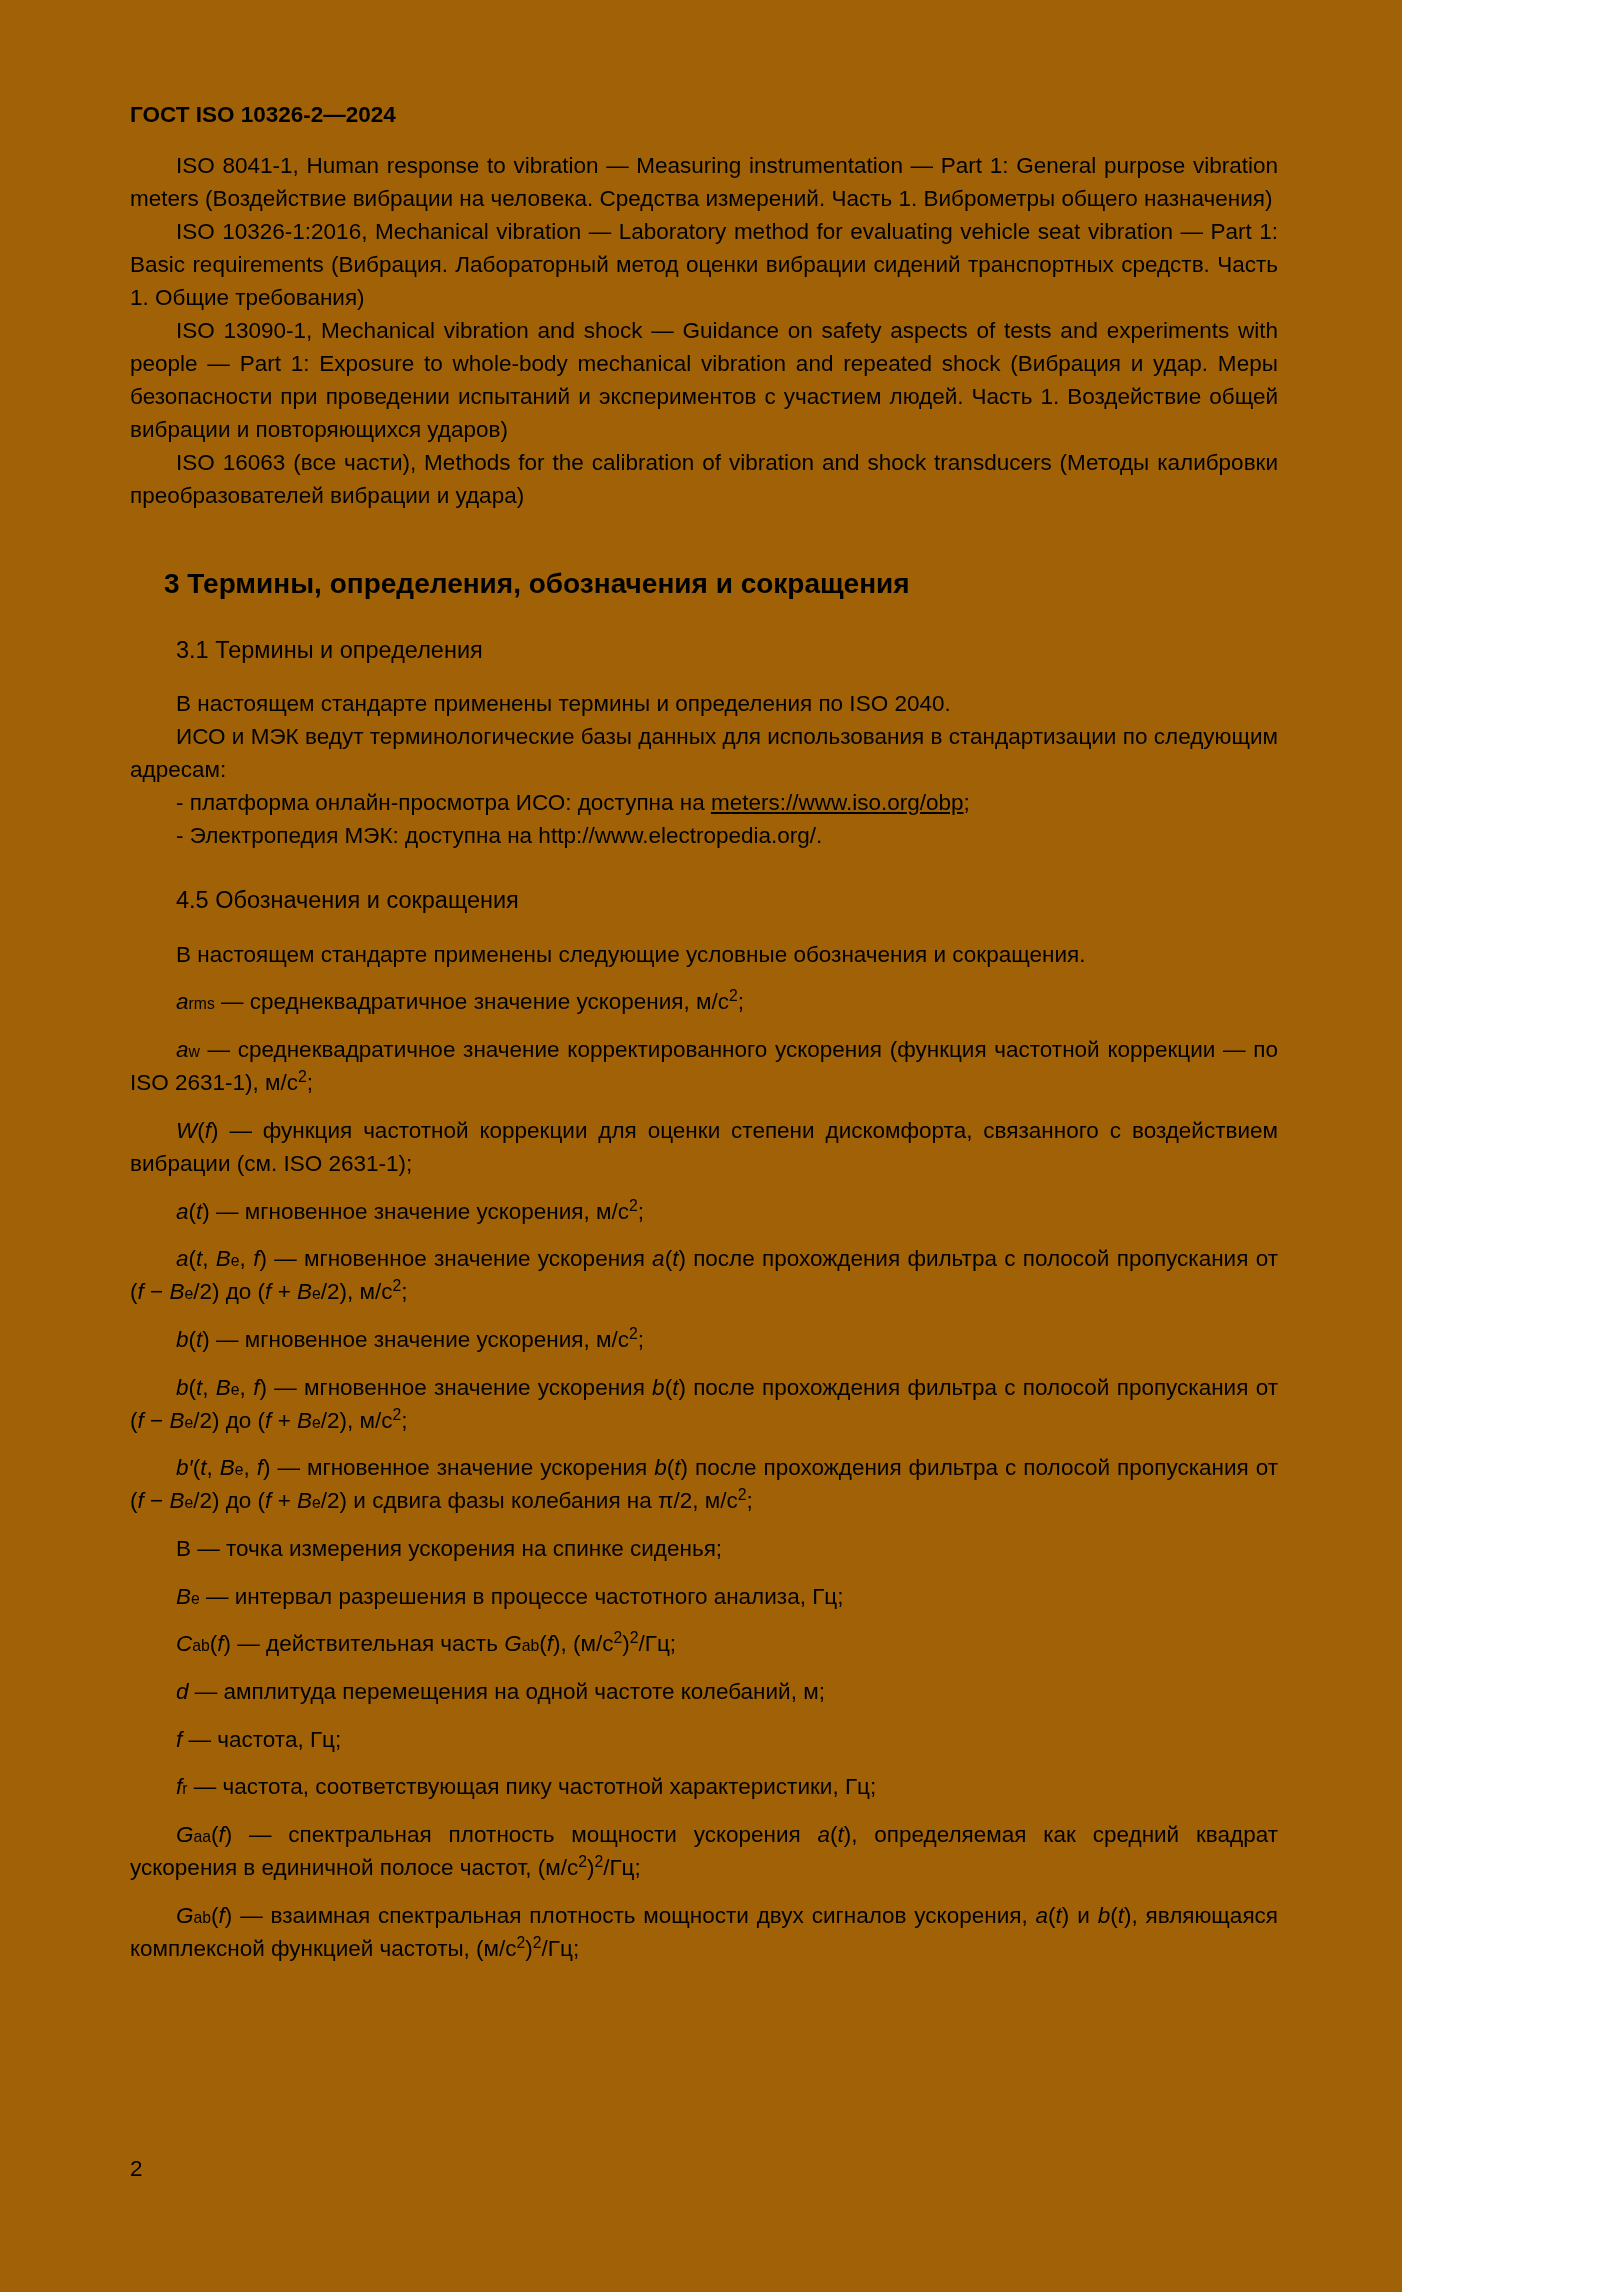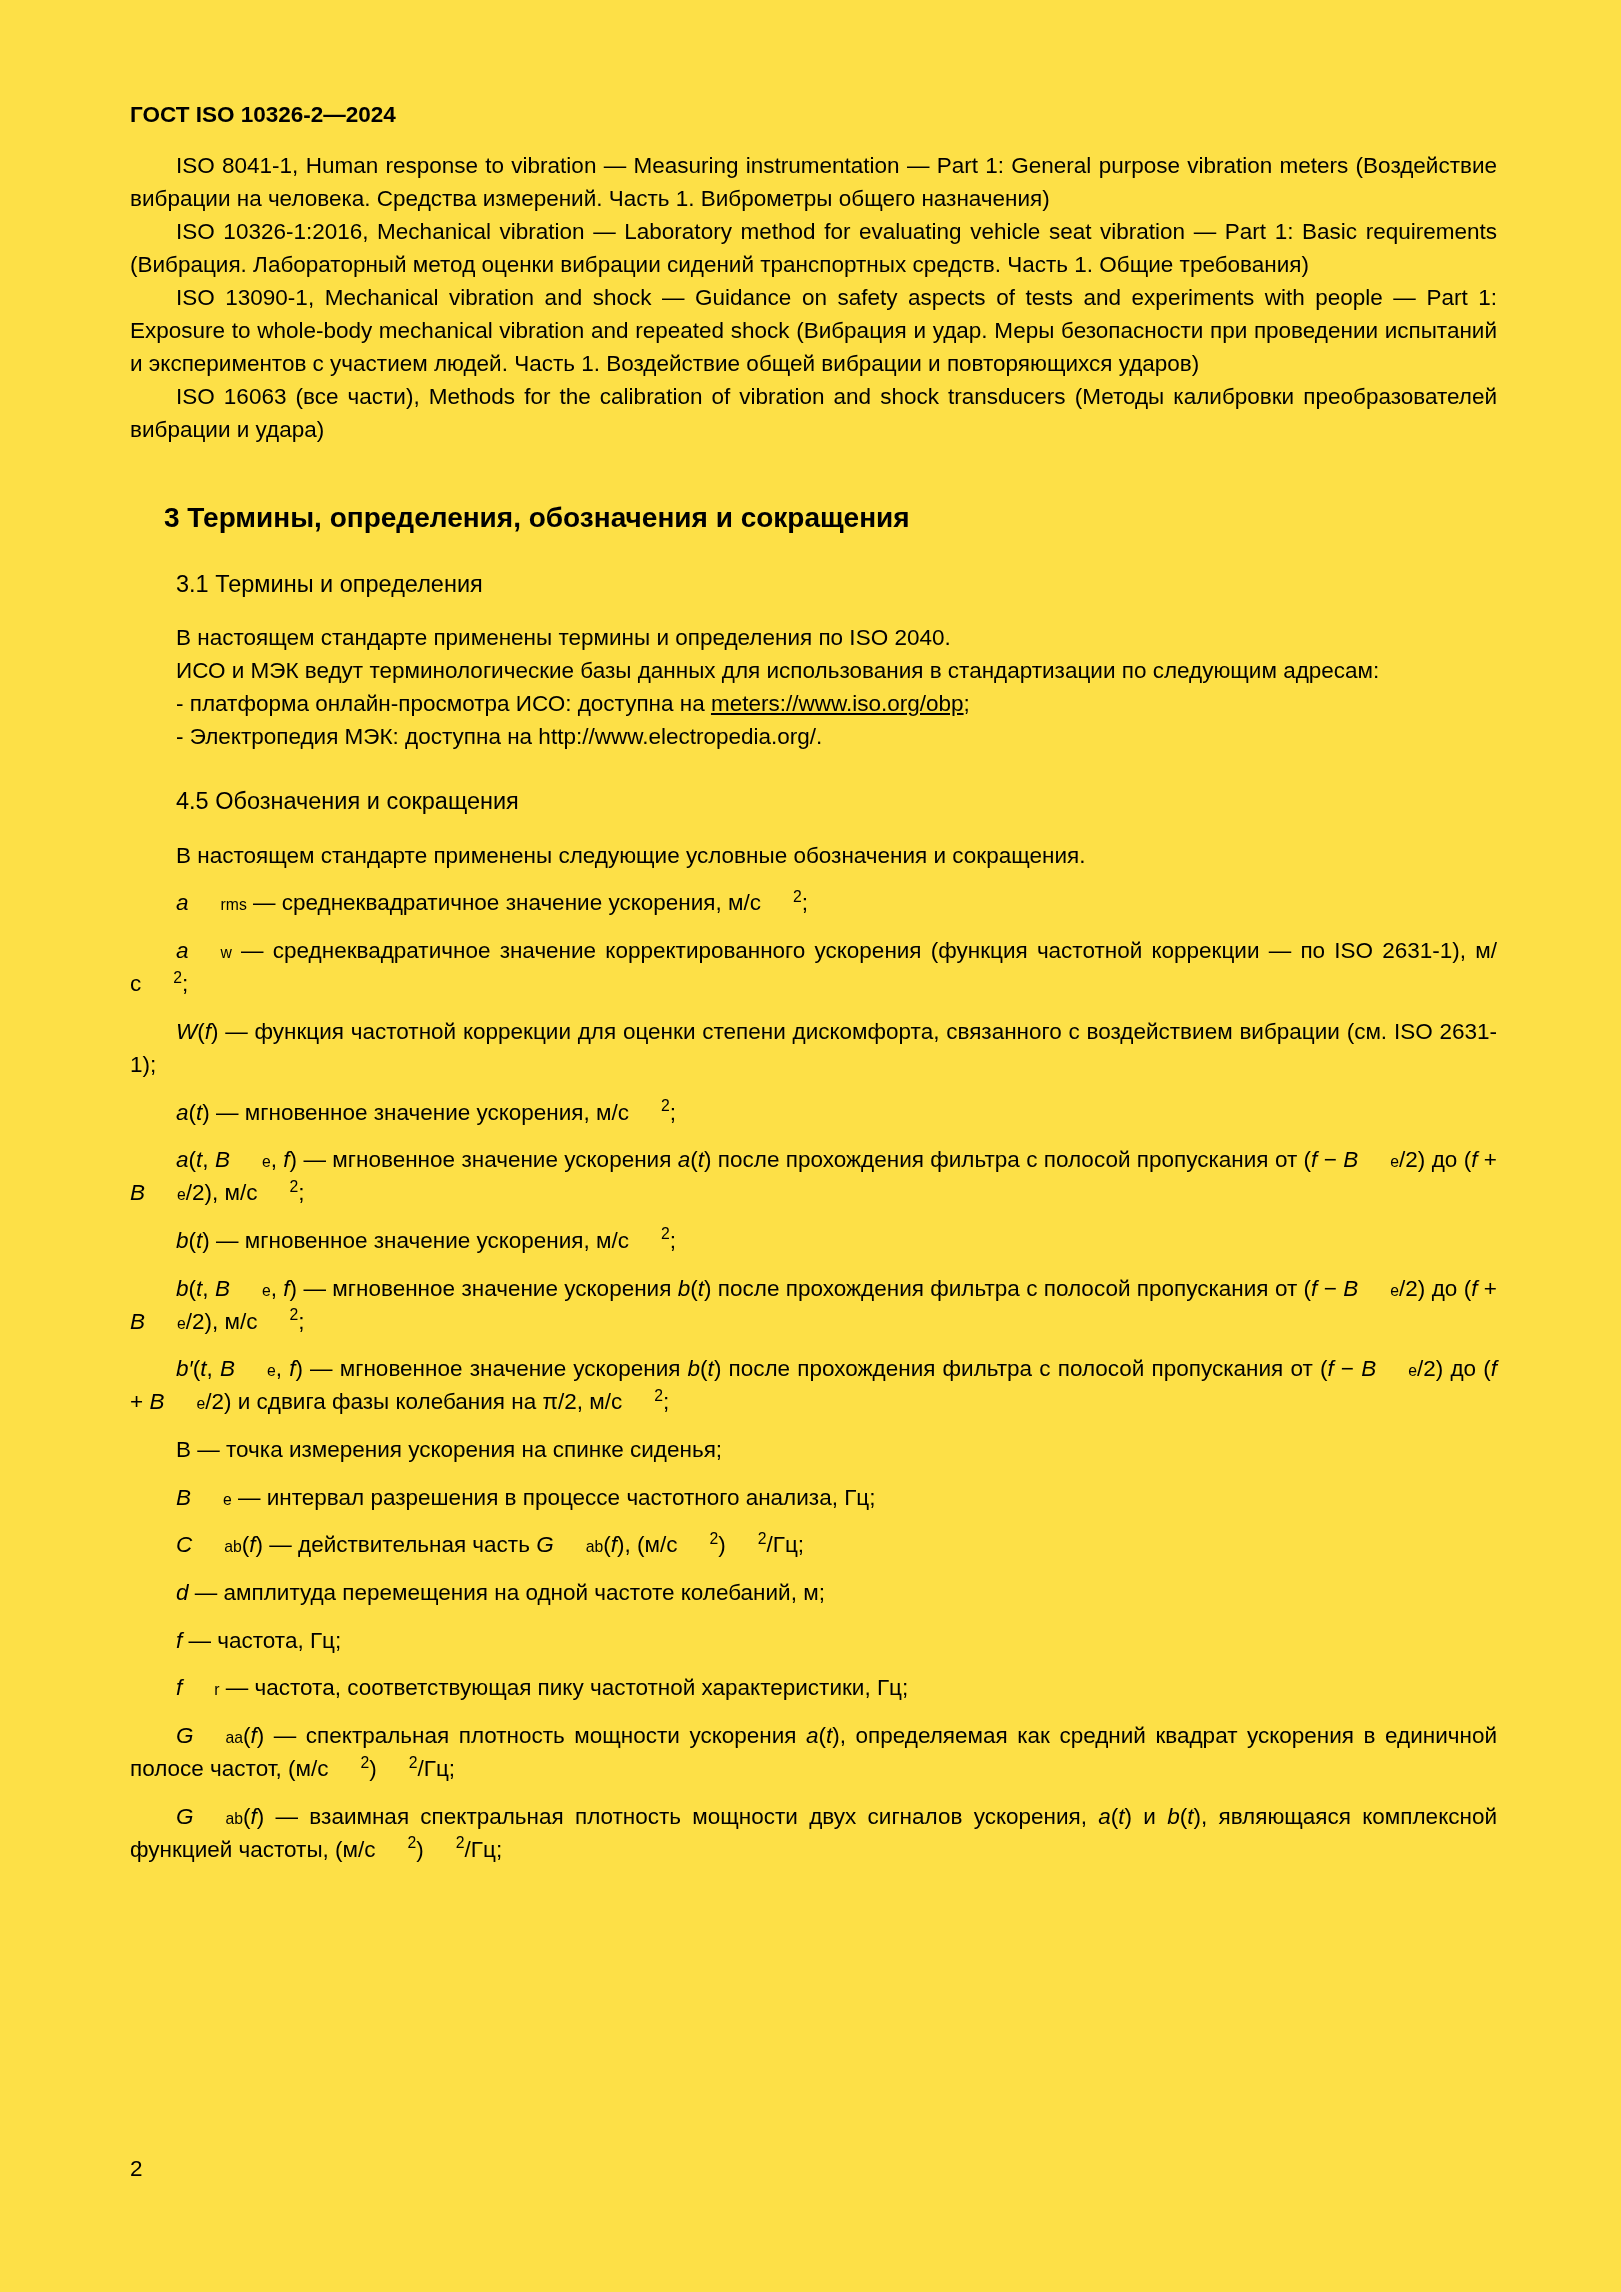--- a/index.html
+++ b/index.html
@@ -4,23 +4,23 @@
 <style>
   * { margin: 0; padding: 0; box-sizing: border-box; }
   html, body { background: #ffffff; }
   body {
     font-family: "Liberation Sans", sans-serif;
     color: #000000;
     -webkit-font-smoothing: antialiased;
   }
   .page {
     position: relative;
-    width: 1621px;
+    width: 1402px;
     height: 2293px;
-    background: #fde047;
+    background: #a16207;
     padding: 98px 124px 0 130px;
     overflow: hidden;
   }
   .doc-header {
     font-size: 22.5px;
     font-weight: bold;
     line-height: 33px;
     margin-bottom: 17.6px;
   }
   p.body {
@@ -37,21 +37,21 @@
     font-weight: bold;
     line-height: 37px;
     margin: 53px 0 33px 34px;
   }
   h3.subsec {
     font-size: 23.5px;
     font-weight: normal;
     line-height: 31px;
     margin: 33px 0 21.6px 46px;
   }
-  sub, sup { font-size: 70%; line-height: 0; margin-left: 32px; }
+  sub, sup { font-size: 70%; line-height: 0; }
   sub { vertical-align: -20%; }
   i { font-style: italic; }
   .link { text-decoration: underline; }
   .page-number {
     position: absolute;
     left: 130px;
     bottom: 110px;
     font-size: 22.5px;
     line-height: 29px;
   }

